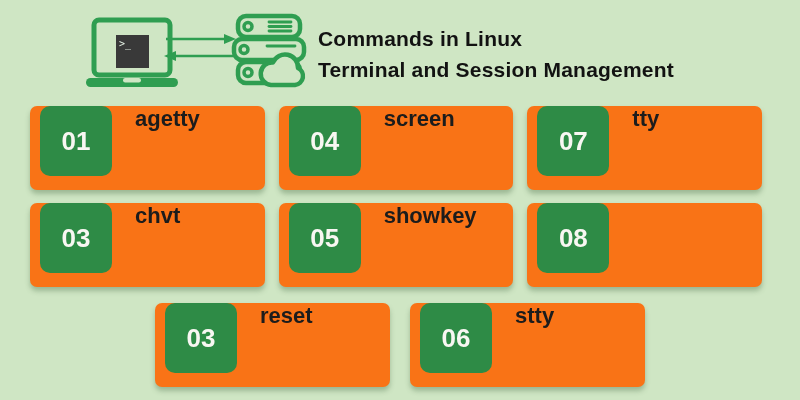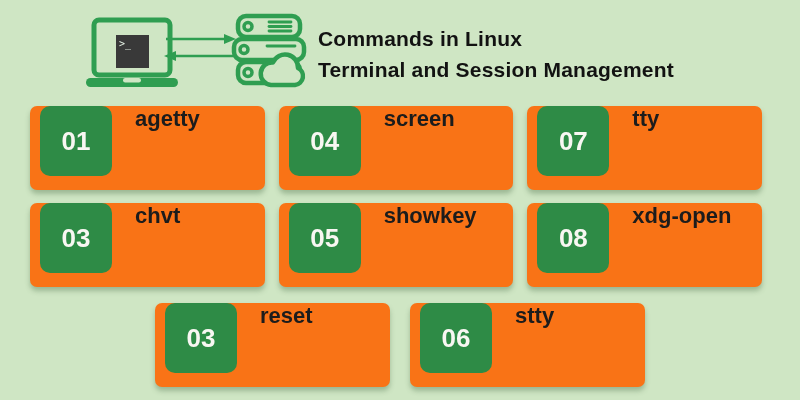--- a/index.html
+++ b/index.html
@@ -106,21 +106,20 @@
     <div class="card">
       <div class="badge">03</div>
       <div class="cmd">chvt</div>
     </div>
     <div class="card">
       <div class="badge">05</div>
       <div class="cmd">showkey</div>
     </div>
     <div class="card">
       <div class="badge">08</div>
-      <div class="cmd">xdg-open</div>
     </div>
   </div>
 
   <div class="row row-3">
     <div class="card">
       <div class="badge">03</div>
       <div class="cmd">reset</div>
     </div>
     <div class="card">
       <div class="badge">06</div>

